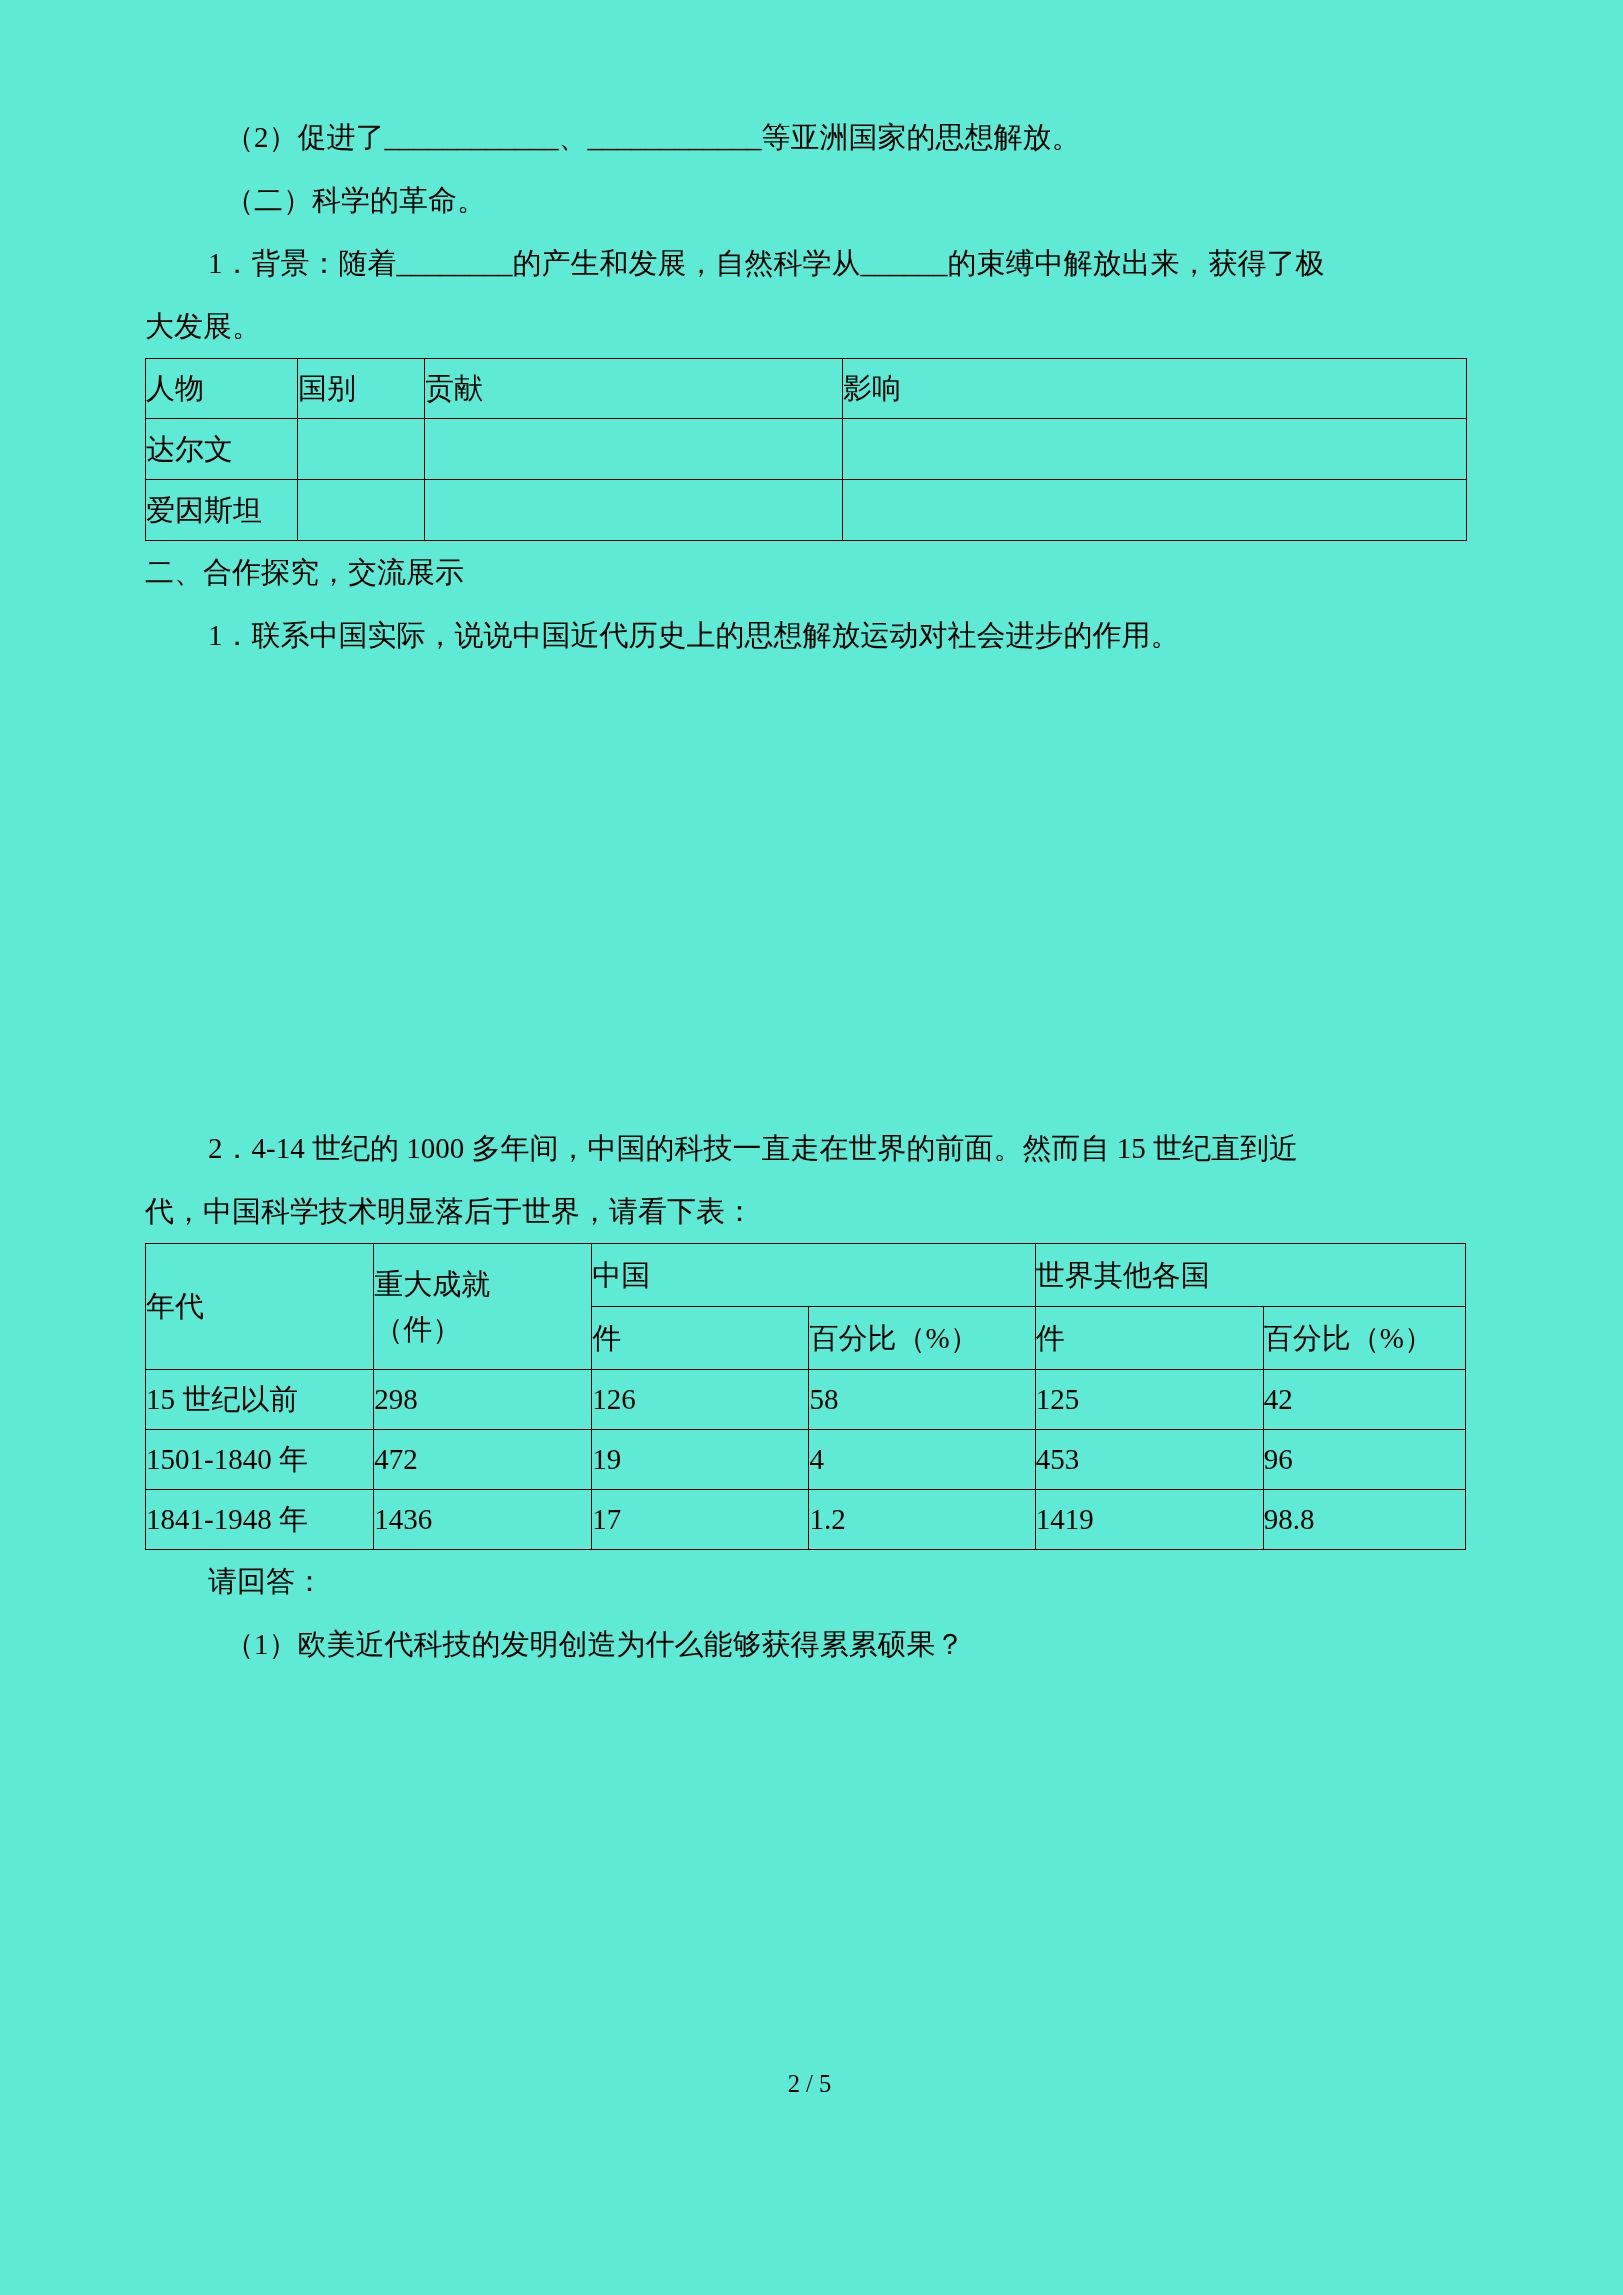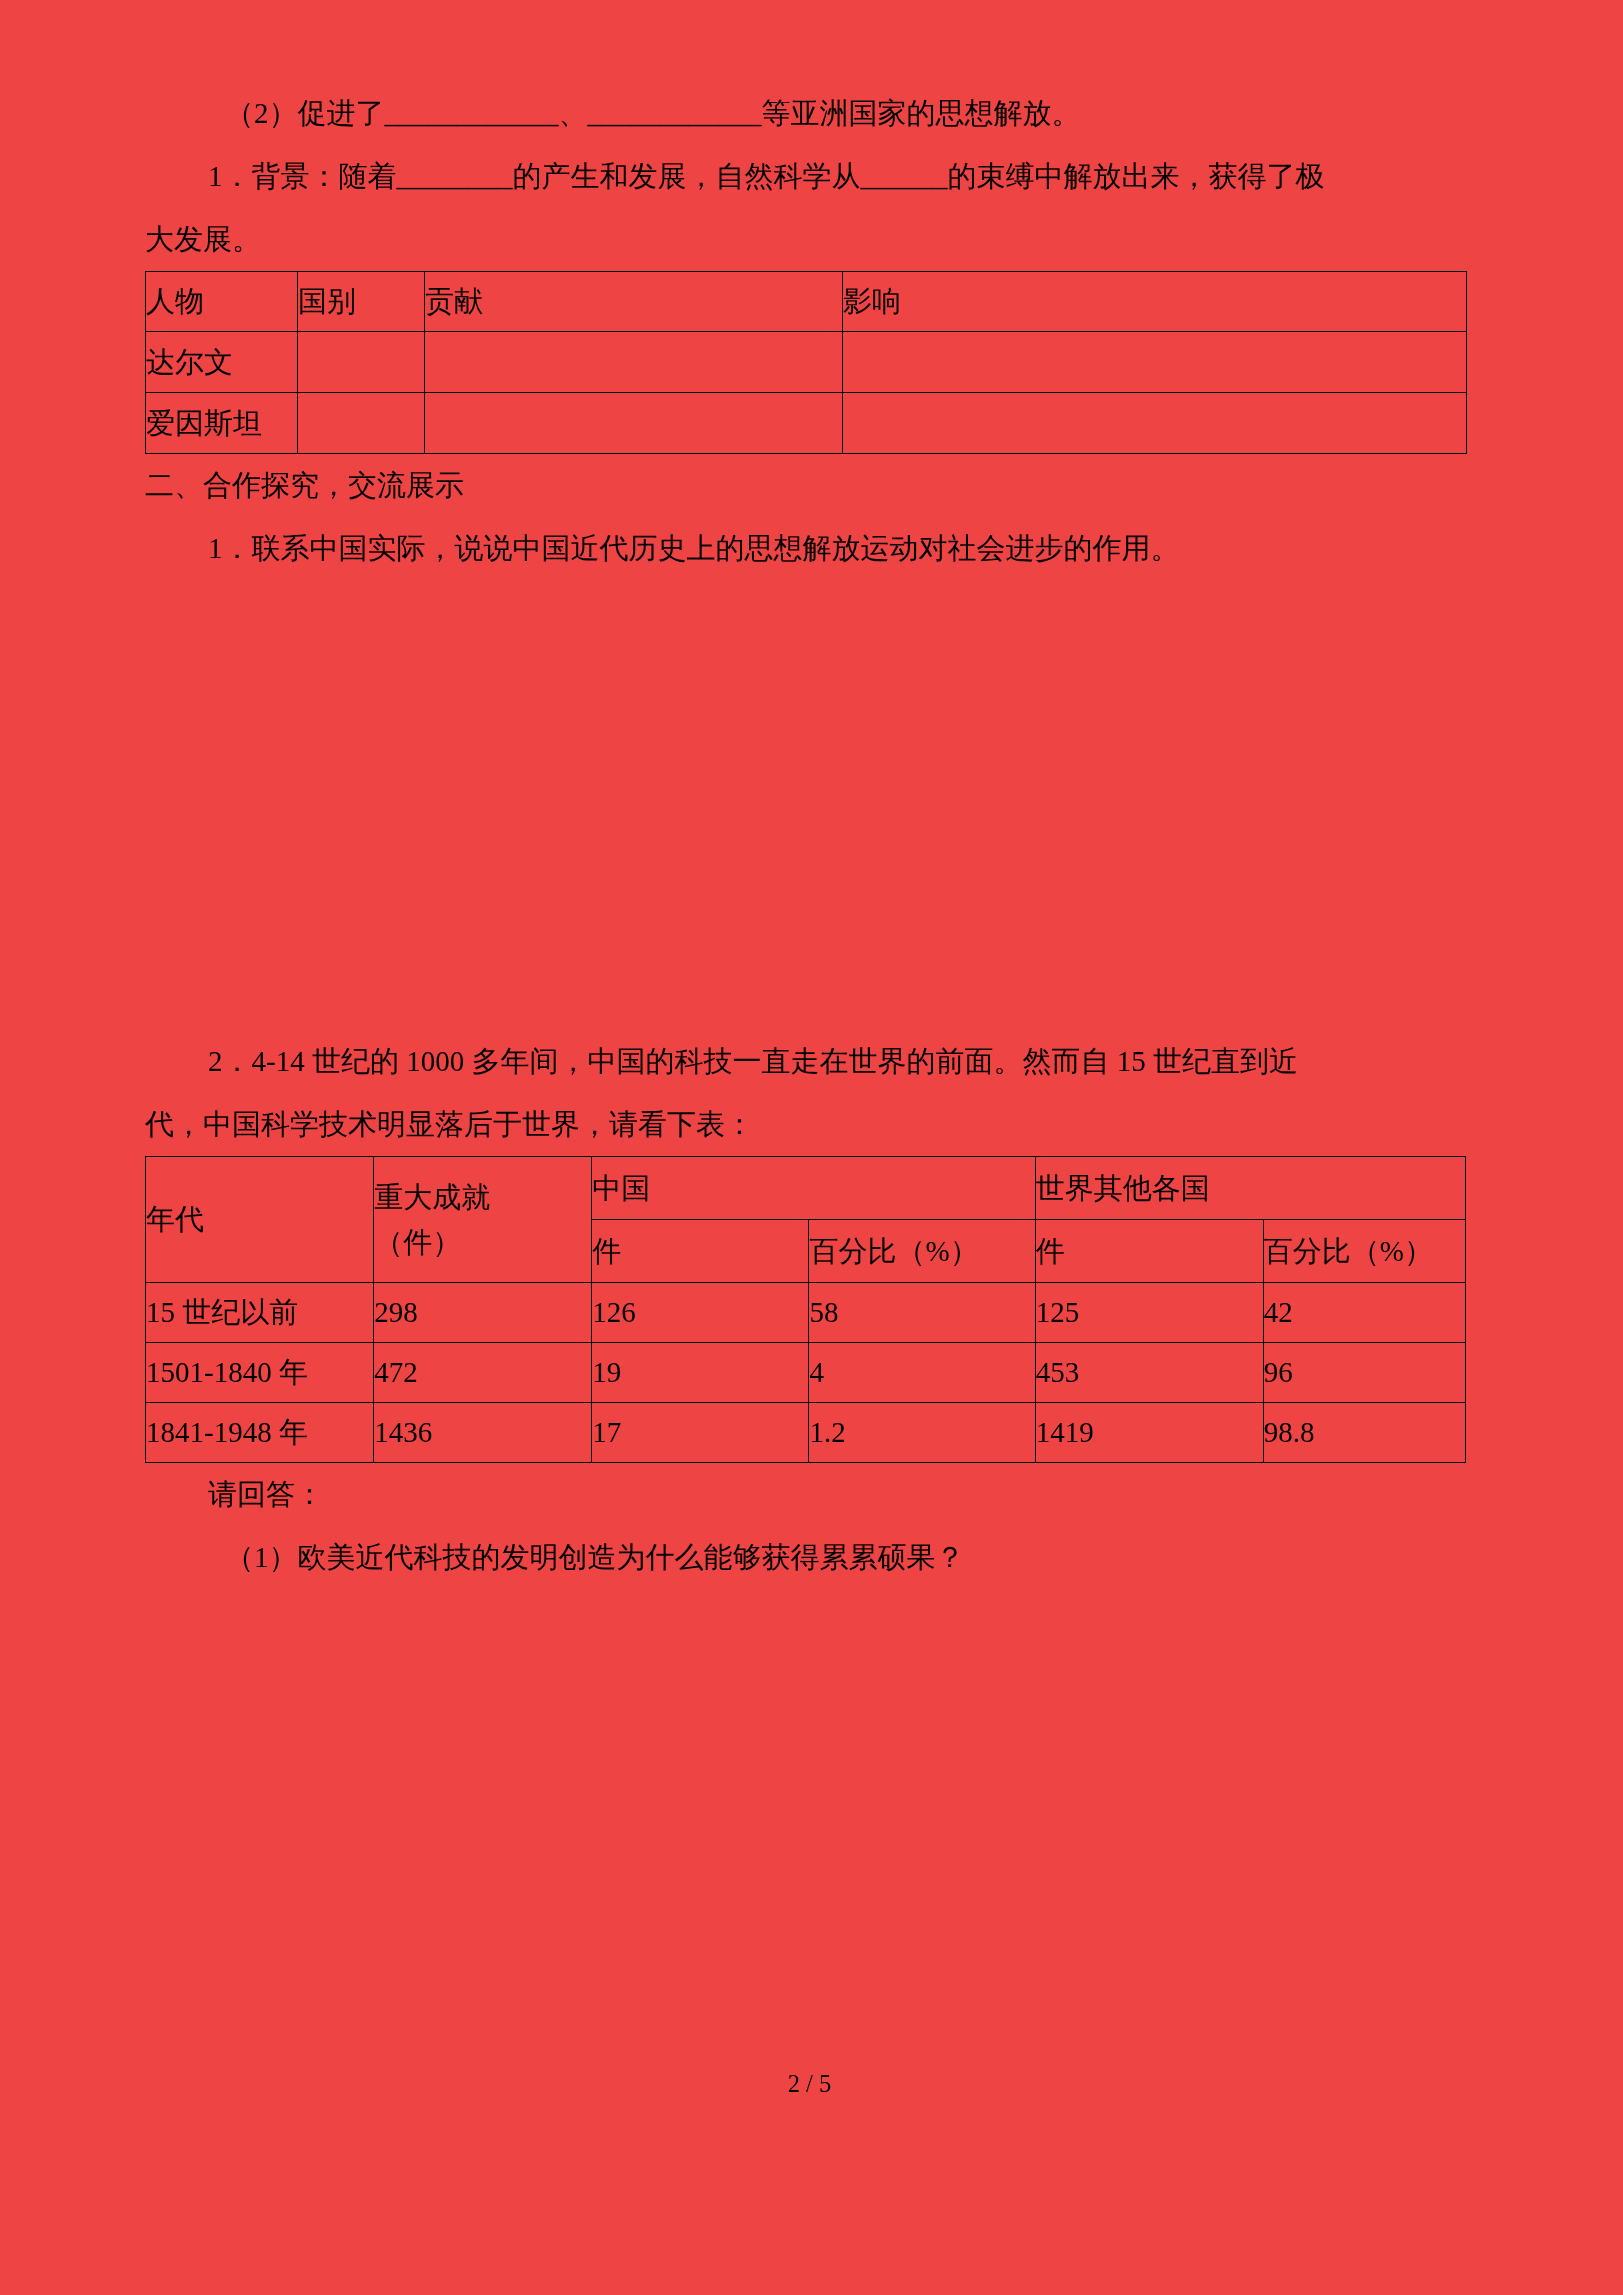--- a/index.html
+++ b/index.html
@@ -1,22 +1,22 @@
 <!DOCTYPE html>
 <html style="font-size:11px"><head>
 <meta charset="utf-8">
 <style>
   html, body { margin: 0; padding: 0; background: #ffffff; }
   .page {
     position: relative;
     width: 1623px;
     height: 2295px;
-    background: #ef4444;
+    background: #5eead4;
     box-sizing: border-box;
-    padding: 82px 157px 0 145px;
+    padding: 106px 157px 0 145px;
     font-family: "Liberation Serif", "DejaVu Serif", serif;
     font-size: 29px;
     line-height: 63px;
     color: #000000;
   }
   p { margin: 0; padding: 0; }
   .indent-a { text-indent: 80px; }
   .indent-b { text-indent: 63px; }
 
   table {
@@ -65,20 +65,21 @@
     font-size: 24.5px;
     line-height: 30px;
   }
 </style>
 </head>
 <body>
 
 <div class="page">
 
   <p class="indent-a">（2）促进了____________、____________等亚洲国家的思想解放。</p>
+  <p class="indent-a">（二）科学的革命。</p>
   <p class="indent-b">1．背景：随着________的产生和发展，自然科学从______的束缚中解放出来，获得了极</p>
   <p>大发展。</p>
 
   <table class="t1">
     <colgroup>
       <col class="c0">
         <col class="c1">
         <col class="c2">
         <col class="c3">
     </colgroup>

